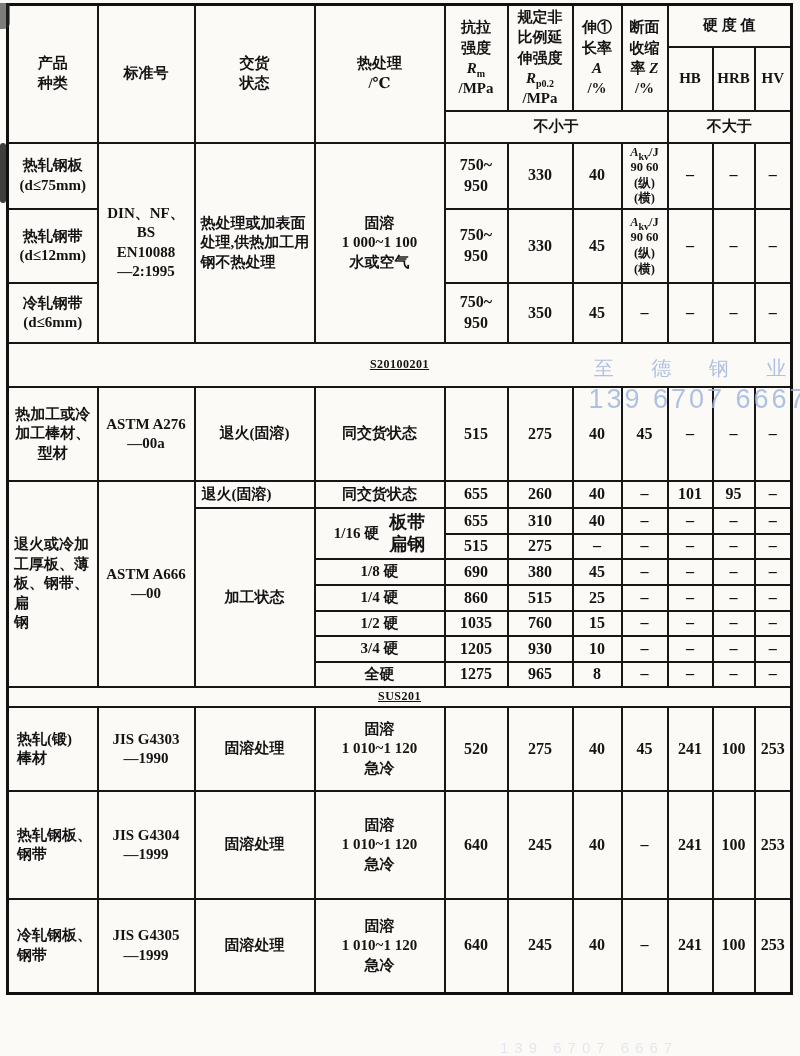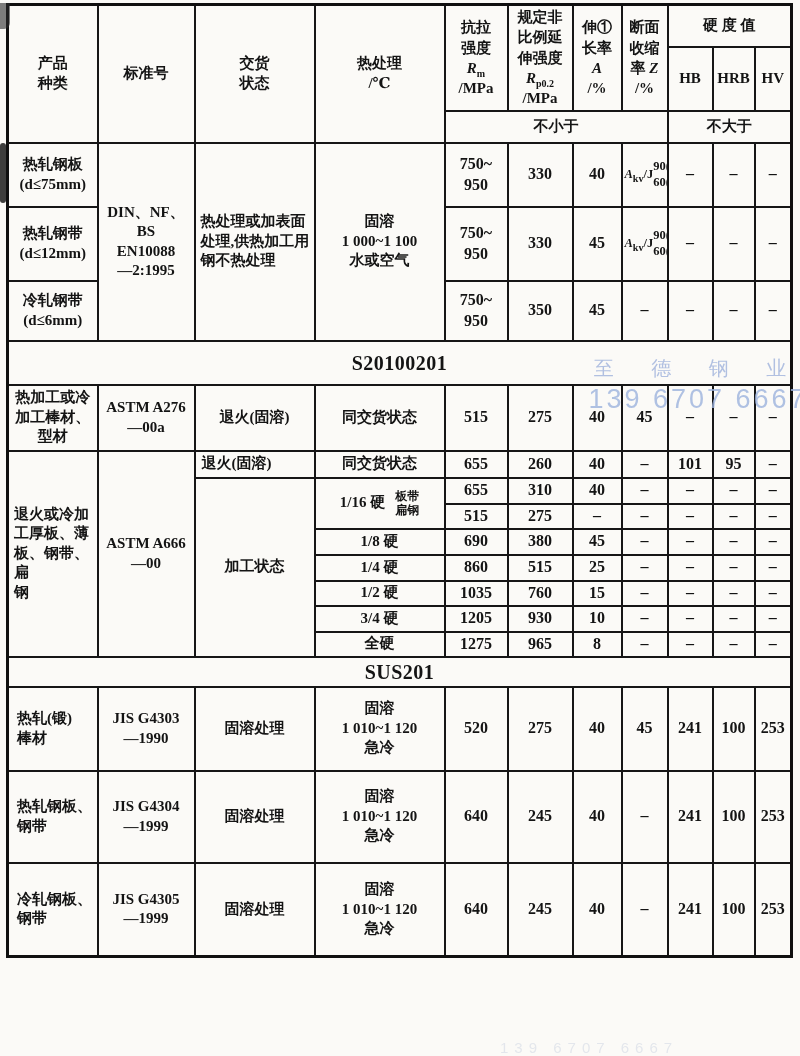--- a/index.html
+++ b/index.html
@@ -31,23 +31,23 @@
   table.spec{border:3px solid #101010;}
   .pl{white-space:pre-line;}
   th{font-size:15px;font-weight:bold;}
   td.cn{font-size:15px;}
   td.num{font-size:16px;}
   td.grade{font-size:15px;border-radius:20px;}
   .vstack{display:flex;flex-direction:column;align-items:center;justify-content:center;line-height:1.35;}
   .sym{font-style:italic;font-family:"Liberation Serif",serif;}
   sub{font-size:10px;line-height:0;}
   .hardgrade{display:flex;align-items:center;justify-content:center;gap:10px;}
-  .hardgrade .stack{white-space:pre-line;font-size:12px;line-height:1.2;text-align:center;}
-  .akv{display:flex;flex-direction:row;align-items:center;font-size:12.5px;line-height:1.25;text-align:center;}
-  td.section{font-size:20px;letter-spacing:0.5px;}
+  .hardgrade .stack{white-space:pre-line;font-size:18px;line-height:1.2;text-align:center;}
+  .akv{display:flex;flex-direction:column;align-items:center;font-size:12.5px;line-height:1.25;text-align:center;}
+  td.section{font-size:12px;letter-spacing:0.5px;text-decoration:underline;}
   .note{
     position:absolute;left:22px;top:1026px;
     font-size:15px;font-weight:bold;white-space:nowrap;
   }
   .watermark{
     position:absolute;left:588px;top:352px;width:220px;
     pointer-events:none;z-index:5;text-align:center;
     font-family:"Liberation Sans","DejaVu Sans",sans-serif;
   }
   .watermark .w1{
@@ -196,21 +196,21 @@
         <td class="num"><span>–</span></td>
         <td class="num"><span>–</span></td>
         <td class="num"><span>–</span></td>
         <td class="num"><span>–</span></td>
       </tr>
 
       <tr style="height:44px">
         <td class="section" colspan="11"><span>S20100201</span></td>
       </tr>
 
-      <tr style="height:66px">
+      <tr style="height:94px">
         <td class="cn"><span class="pl">热加工或冷
 加工棒材、
 型材</span></td>
         <td class="cn"><span class="pl">ASTM A276
 —00a</span></td>
         <td class="cn"><span>退火(固溶)</span></td>
         <td class="cn"><span>同交货状态</span></td>
         <td class="num"><span>515</span></td>
         <td class="num"><span>275</span></td>
         <td class="num"><span>40</span></td>
@@ -328,21 +328,21 @@
 1 010~1 120
 急冷</span></td>
         <td class="num"><span>520</span></td>
         <td class="num"><span>275</span></td>
         <td class="num"><span>40</span></td>
         <td class="num"><span>45</span></td>
         <td class="num"><span>241</span></td>
         <td class="num"><span>100</span></td>
         <td class="num"><span>253</span></td>
       </tr>
-      <tr style="height:92px">
+      <tr style="height:108px">
         <td class="cn" style="text-align:left;padding-left:8px"><span class="pl">热轧钢板、
 钢带</span></td>
         <td class="cn"><span class="pl">JIS G4304
 —1999</span></td>
         <td class="cn"><span>固溶处理</span></td>
         <td class="cn"><span class="pl">固溶
 1 010~1 120
 急冷</span></td>
         <td class="num"><span>640</span></td>
         <td class="num"><span>245</span></td>

